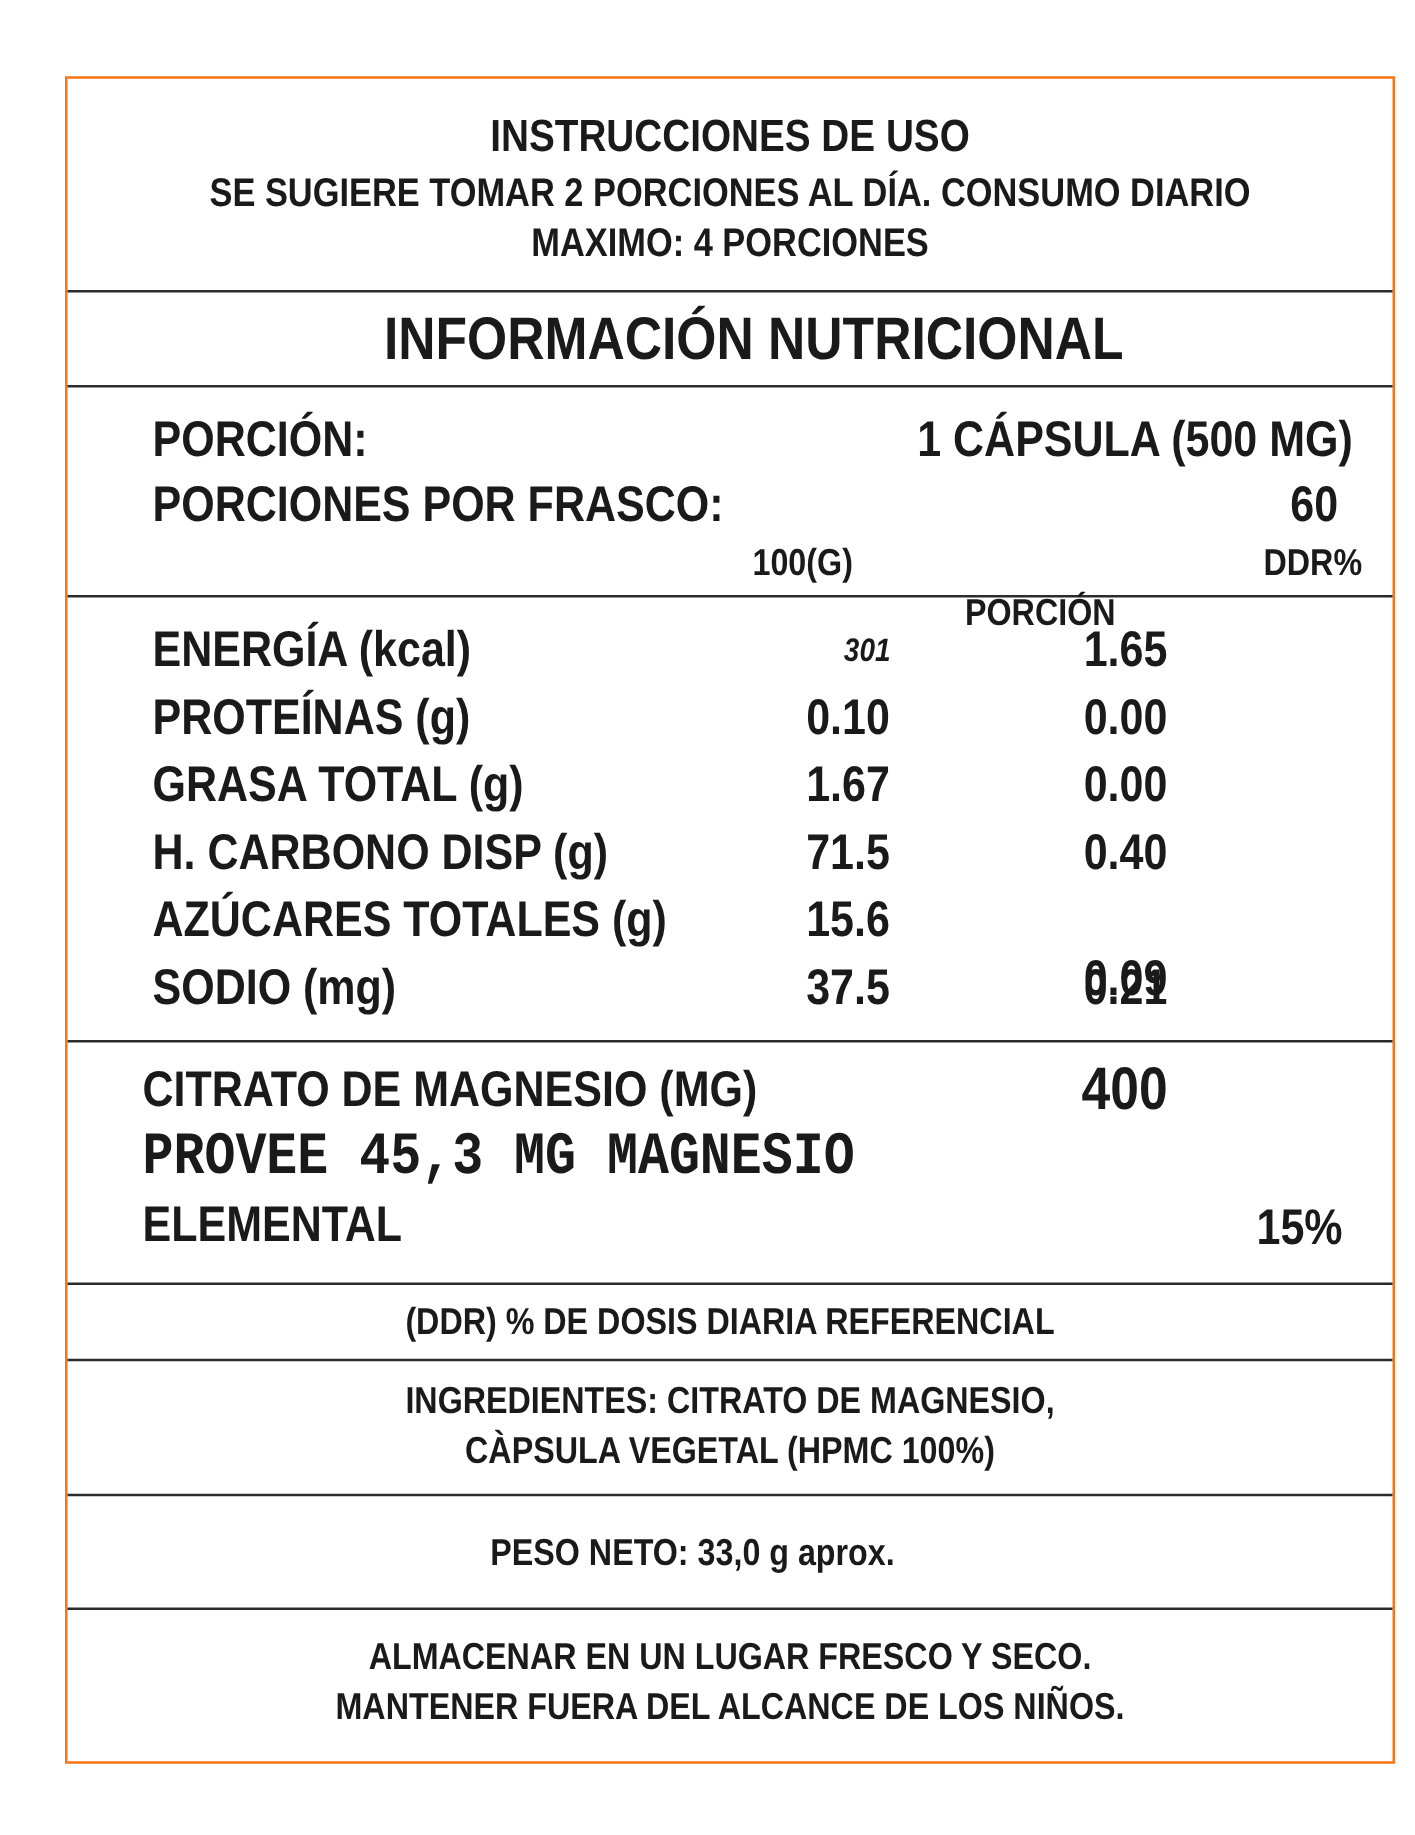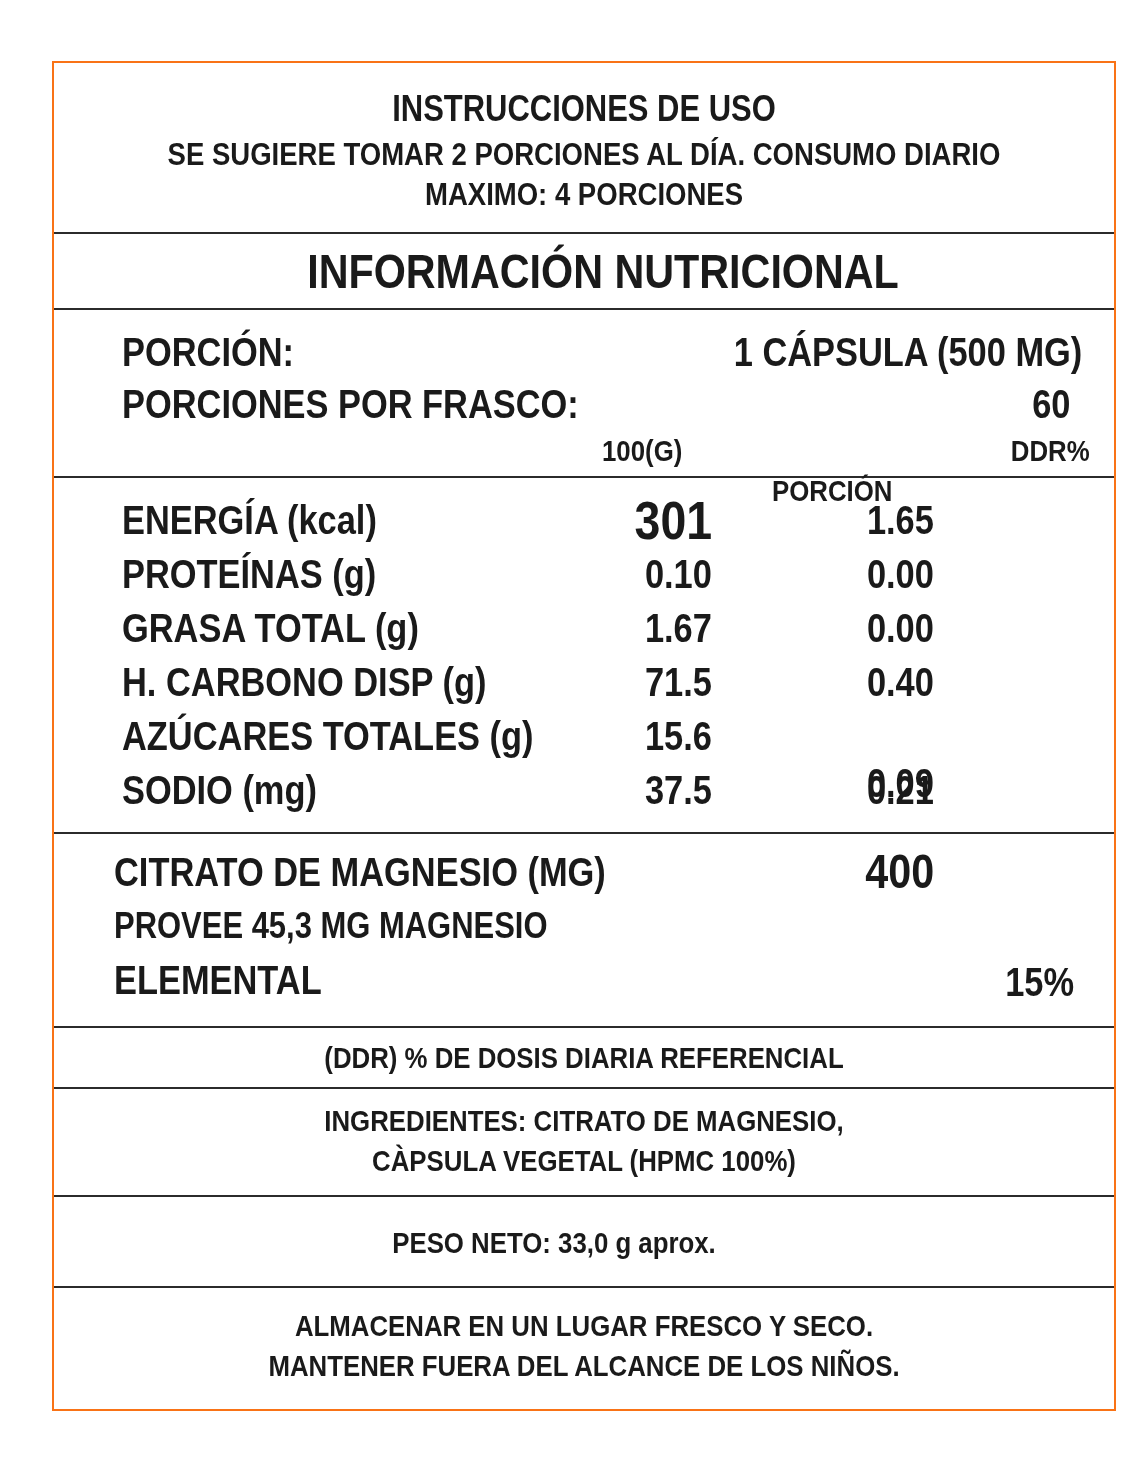--- a/index.html
+++ b/index.html
@@ -56,21 +56,21 @@
       <span class="condL">PORCIÓN</span>
     </div>
     <div class="abs" style="right:24px; top:124px; font-size:30px; line-height:34px; text-align:right;">
       <span class="condR">DDR%</span>
     </div>
   </div>
 
   <div class="section" style="top:415px; height:356px;padding-left:14px;">
     <div style="position:absolute; top:20px; left:0; width:100%; height:54px;">
       <div class="abs" style="left:68px; top:0; font-size:40px; line-height:44px;"><span class="condL">ENERGÍA (kcal)</span></div>
-      <div class="abs" style="right:402px; top:0; font-size:54px; line-height:44px;"><span class="condR">301</span></div>
+      <div class="abs" style="right:402px; top:0; font-size:26px; line-height:44px;font-style:italic;"><span class="condR">301</span></div>
       <div class="abs" style="right:180px; top:0; font-size:40px; line-height:44px;"><span class="condR">1.65</span></div>
     </div>
     <div style="position:absolute; top:74px; left:0; width:100%; height:54px;">
       <div class="abs" style="left:68px; top:0; font-size:40px; line-height:44px;"><span class="condL">PROTEÍNAS (g)</span></div>
       <div class="abs" style="right:402px; top:0; font-size:40px; line-height:44px;"><span class="condR">0.10</span></div>
       <div class="abs" style="right:180px; top:0; font-size:40px; line-height:44px;"><span class="condR">0.00</span></div>
     </div>
     <div style="position:absolute; top:128px; left:0; width:100%; height:54px;">
       <div class="abs" style="left:68px; top:0; font-size:40px; line-height:44px;"><span class="condL">GRASA TOTAL (g)</span></div>
       <div class="abs" style="right:402px; top:0; font-size:40px; line-height:44px;"><span class="condR">1.67</span></div>
@@ -89,21 +89,21 @@
     <div style="position:absolute; top:290px; left:0; width:100%; height:54px;">
       <div class="abs" style="left:68px; top:0; font-size:40px; line-height:44px;"><span class="condL">SODIO (mg)</span></div>
       <div class="abs" style="right:402px; top:0; font-size:40px; line-height:44px;"><span class="condR">37.5</span></div>
       <div class="abs" style="right:180px; top:0; font-size:40px; line-height:44px;"><span class="condR">0.21</span></div>
     </div>
   </div>
 
   <div class="section" style="top:771px; height:194px;">
     <div class="abs" style="left:60px; top:16px; font-size:40px; line-height:44px;"><span class="condL">CITRATO DE MAGNESIO (MG)</span></div>
     <div class="abs" style="right:180px; top:16px; font-size:48px; line-height:44px;"><span class="condR">400</span></div>
-    <div class="abs" style="left:60px; top:70px; font-size:36px; line-height:44px;"><span class="condL">PROVEE 45,3 MG MAGNESIO</span></div>
+    <div class="abs" style="left:60px; top:70px; font-size:48px; line-height:44px;font-family:Liberation Mono, monospace;"><span class="condL">PROVEE 45,3 MG MAGNESIO</span></div>
     <div class="abs" style="left:60px; top:124px; font-size:40px; line-height:44px;"><span class="condL">ELEMENTAL</span></div>
     <div class="abs" style="right:40px; top:126px; font-size:40px; line-height:44px;"><span class="condR">15%</span></div>
   </div>
 
   <div class="section" style="top:965px; height:61px;">
     <div class="center" style="position:absolute; top:12px; width:100%; font-size:30px; line-height:36px;">
       <span class="cond">(DDR) % DE DOSIS DIARIA REFERENCIAL</span>
     </div>
   </div>
 

